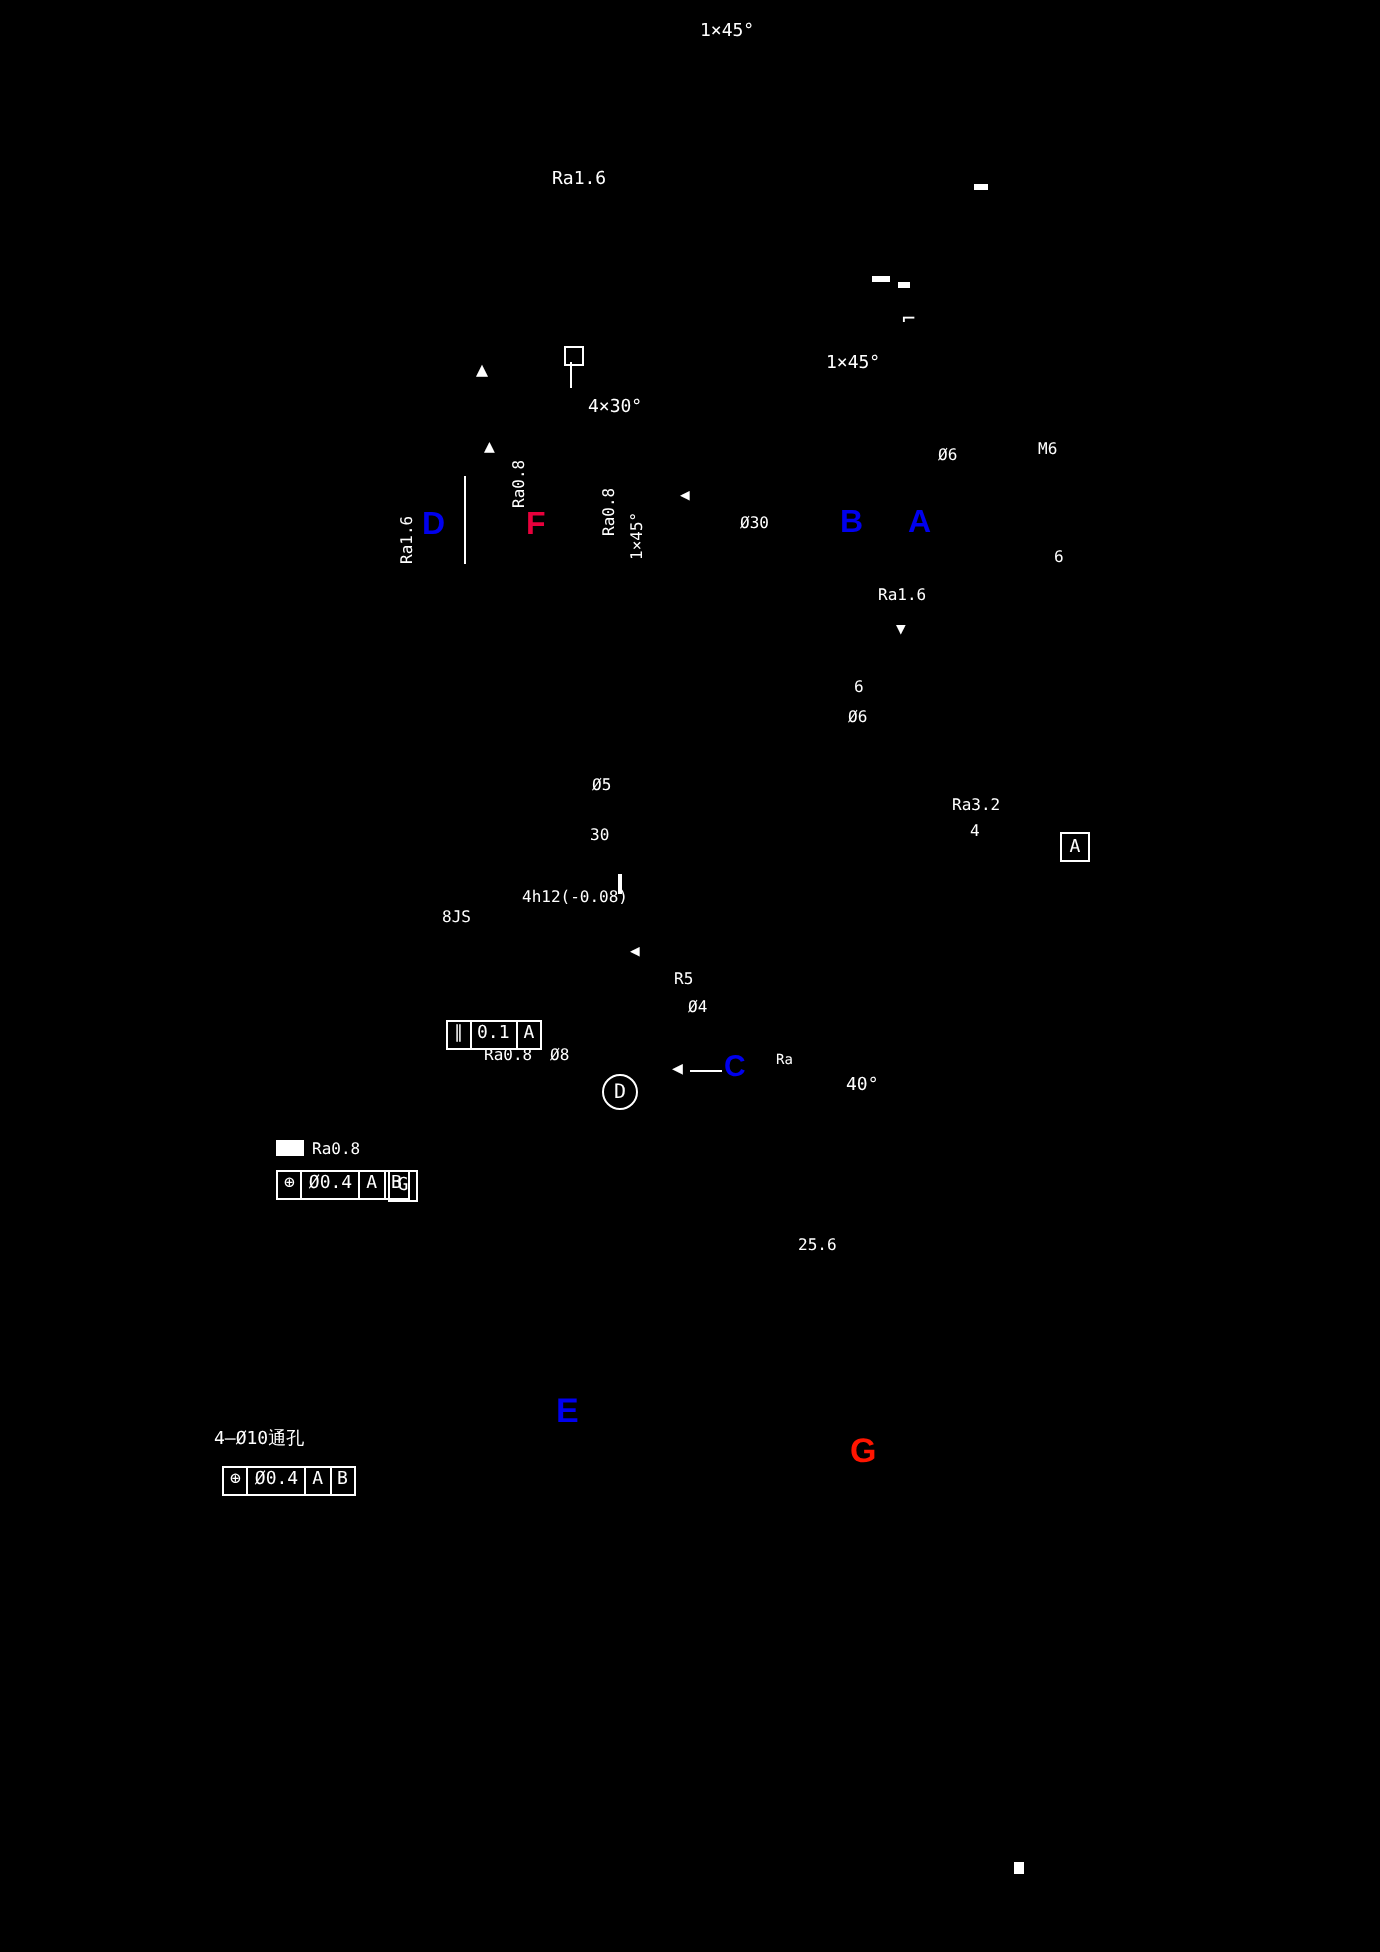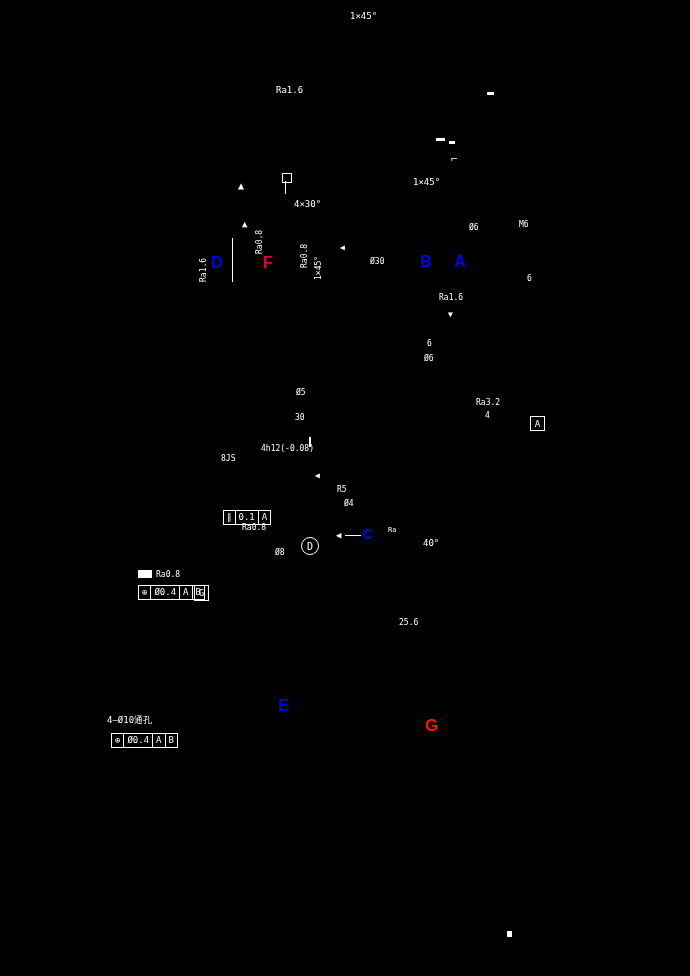--- a/index.html
+++ b/index.html
@@ -73,21 +73,21 @@
       <span class="ann" style="font-size: 8px; left: 221px; top: 455px; position: absolute;">8JS</span>
       <span class="ann" style="font-size: 8px; left: 315px; top: 472px; position: absolute;">◀</span>
       <span class="ann" style="font-size: 8px; left: 305px; top: 486px; position: absolute; margin-left: 32px;">R5</span>
       <span class="ann" style="font-size: 8px; left: 344px; top: 500px; position: absolute;">Ø4</span>
       <div class="fcf" style="left: 223px; top: 510px;">
         <span class="cell">∥</span>
         <span class="cell">0.1</span>
         <span class="cell">A</span>
       </div>
       <span class="ann" style="font-size: 8px; left: 242px; top: 524px; position: absolute;">Ra0.8</span>
-      <span class="ann" style="font-size: 8px; left: 275px; top: 524px; position: absolute; margin-top: 25px;">Ø8</span>
+      <span class="ann" style="font-size: 8px; left: 275px; top: 524px; position: absolute;">Ø8</span>
       <div class="circ" style="height: 16px; width: 16px; font-size: 10px; left: 301px; top: 537px; position: absolute;">D</div>
       <span class="ann" style="font-size: 9px; left: 336px; top: 531px; position: absolute;">◀</span>
       <div class="mark" style="width: 16px; height: 1px; left: 345px; top: 535px; position: absolute;"></div>
       <span class="ann marker" style="font-size: 15px; color: rgb(0, 0, 238); left: 362px; top: 526px; position: absolute;">C</span>
       <span class="ann" style="font-size: 7px; left: 388px; top: 527px; position: absolute;">Ra</span>
       <span class="ann" style="font-size: 9px; left: 423px; top: 539px; position: absolute;">40°</span>
       <span class="ann" style="font-size: 8px; left: 399px; top: 619px; position: absolute;">25.6</span>
       <div class="mark" style="width: 14px; height: 8px; left: 138px; top: 570px; position: absolute;"></div>
       <span class="ann" style="font-size: 8px; left: 156px; top: 571px; position: absolute;">Ra0.8</span>
       <div class="fcf" style="left: 138px; top: 585px;">

